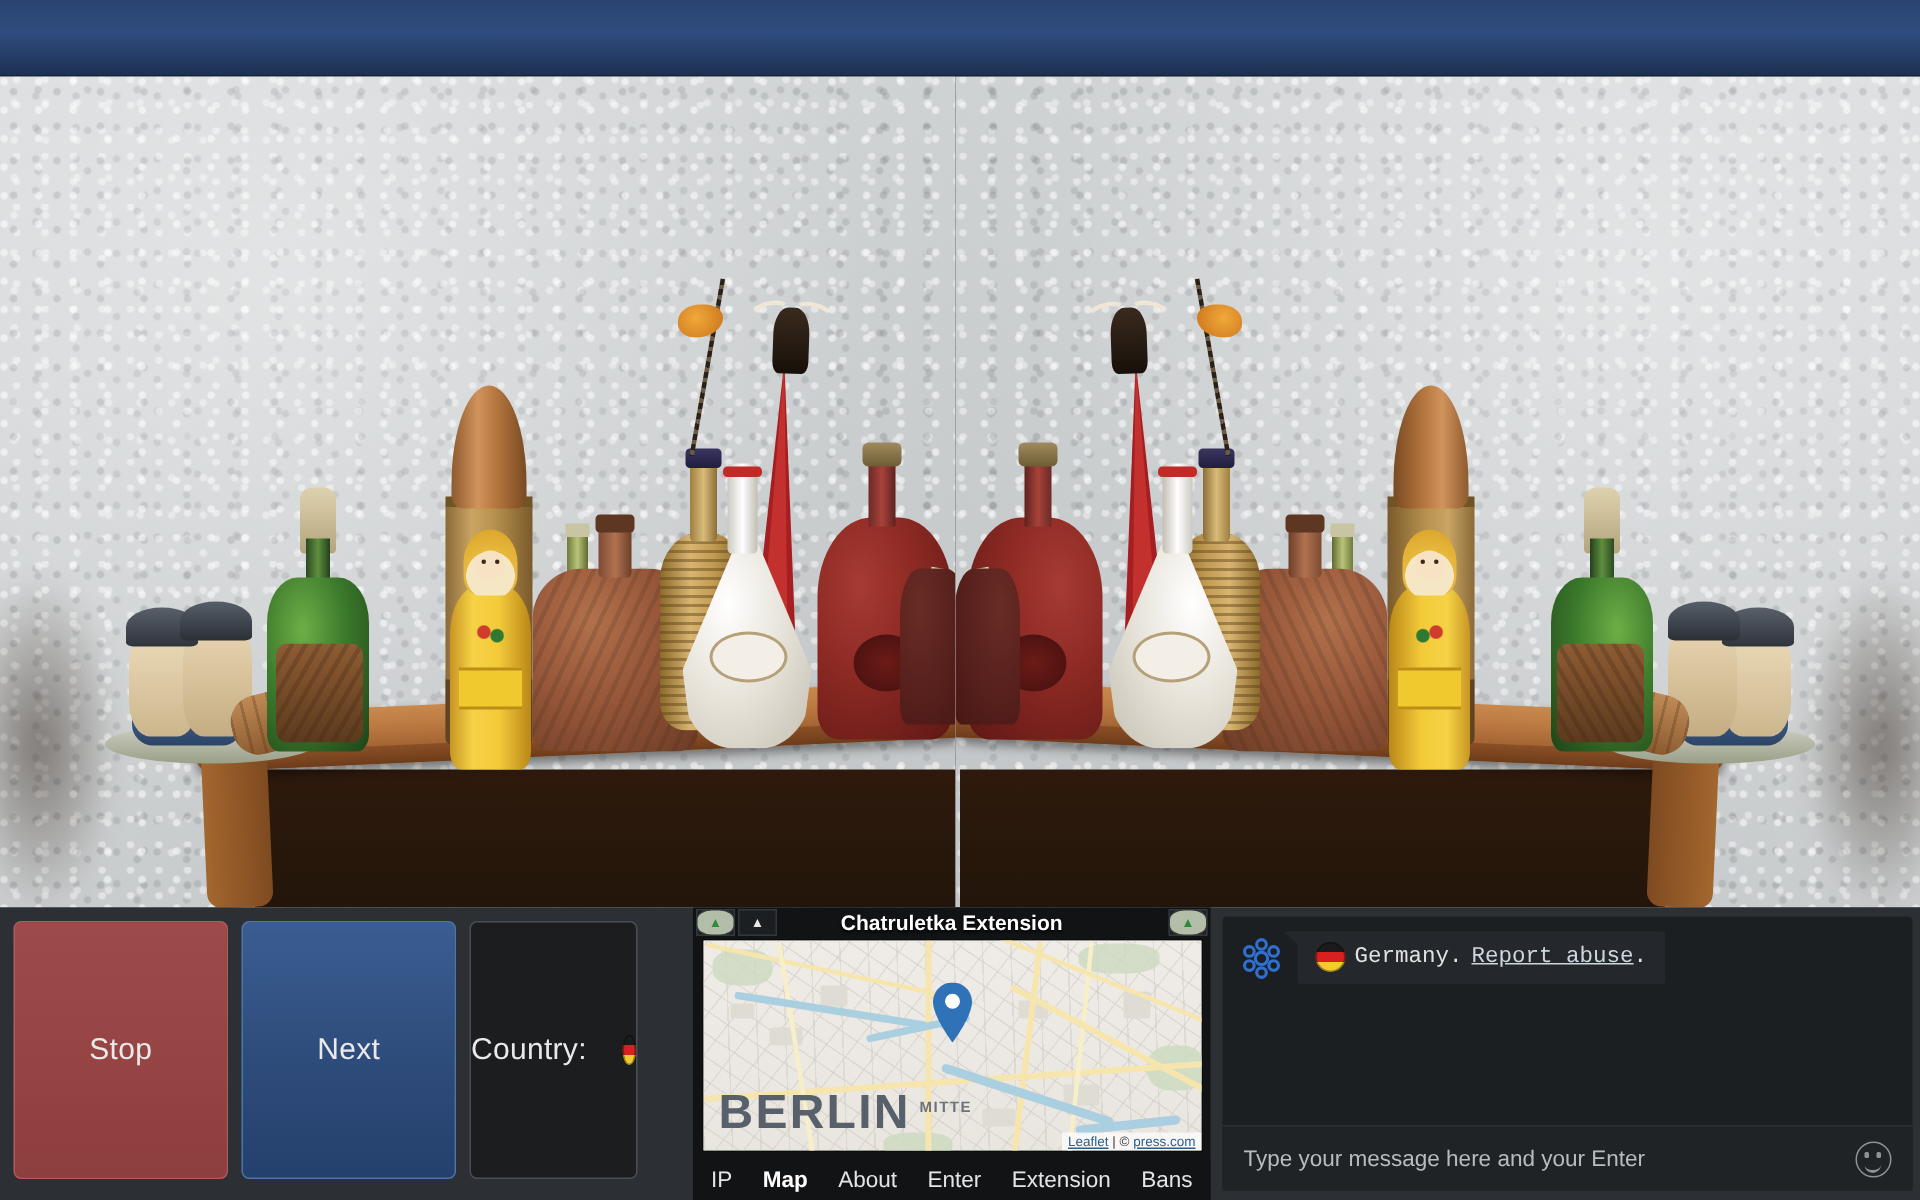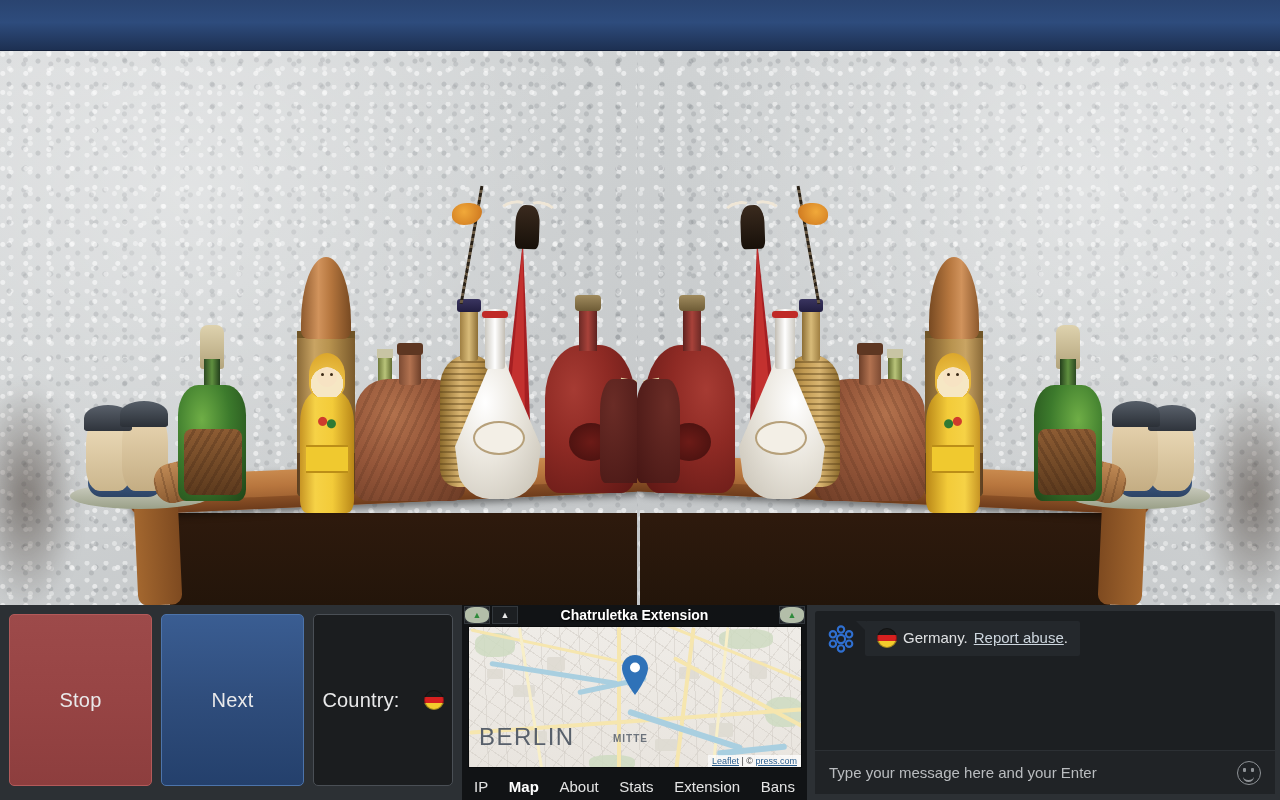--- a/index.html
+++ b/index.html
@@ -234,21 +234,21 @@
     width: 143px; height: 172px;
     background: linear-gradient(to bottom, #3a5d92 0%, #2f4d7c 50%, #24406c 100%);
     border: 1px solid #4d74ab;
   }
   .btn-stop {
     width: 143px; height: 172px;
     background: linear-gradient(to bottom, #9d4a4a 0%, #974444 50%, #8d3e3e 100%);
     border: 1px solid #b35a5a;
   }
   .btn-country {
-    width: 140px; height: 172px;
+    width: 112px; height: 172px;
     background: #1b1d1f;
     border: 1px solid #4a4f55;
     gap: 24px;
   }
   .flag {
     display:inline-block; width: 20px; height: 20px; border-radius:50%;
     background: linear-gradient(to bottom, #1b1b1b 0 33.3%, #d7201f 33.3% 66.6%, #f3cc2c 66.6% 100%);
     box-shadow: inset 0 0 0 1px rgba(0,0,0,.35);
     vertical-align: -4px;
   }
@@ -292,22 +292,22 @@
       repeating-linear-gradient(88deg, rgba(205,200,193,.45) 0 1px, rgba(0,0,0,0) 1px 19px),
       linear-gradient(#efece7, #e9e5df);
   }
   .blot { position:absolute; background: rgba(222,218,210,.9); border-radius:2px; }
   .green { position:absolute; background: rgba(206,219,193,.85); border-radius:40%; }
   .road { position:absolute; background:#f6e6ae; border-radius:2px; }
   .road.thin { background:#f8efc8; }
   .river { position:absolute; background:#a9cfe0; border-radius:8px; }
 
   .label-berlin {
-    position:absolute; left:10px; top:96px; font-size:24px; letter-spacing:1.5px;
-    color:#58606b; font-weight:normal; font-family:"Liberation Sans", sans-serif;
+    position:absolute; left:10px; top:96px; font-size:32px; letter-spacing:1.5px;
+    color:#58606b; font-weight:bold; font-family:"Liberation Sans", sans-serif;
   }
   .label-mitte {
     position:absolute; left:144px; top:106px; font-size:10px; letter-spacing:1px;
     color:#6c737c; font-weight:bold;
   }
   .pin { position:absolute; left:152px; top:28px; width:28px; height:40px; }
   .pin svg { display:block; }
 
   .attrib {
     position:absolute; right:0; bottom:0; padding:1px 4px;
@@ -335,21 +335,21 @@
   .msg-icon { width: 32px; height: 32px; flex: 0 0 32px; margin-top:2px; }
   .bubble {
     position:relative; background:#24282c; border-radius:2px;
     padding: 6px 12px 7px 12px; max-width: 340px;
   }
   .bubble::before{
     content:""; position:absolute; left:-9px; top:0;
     border-top: 10px solid #24282c; border-left: 10px solid transparent;
   }
   .bubble .line { color:#dfe1e3; font-size:15px; line-height:22px; white-space:nowrap; }
-  .bubble .line.second { display:flex; align-items:center; gap:6px; }
+  .bubble .line.second { display:flex; align-items:center; gap:6px;font-family:Liberation Mono, monospace; }
   .bubble a { color:#cdd6de; text-decoration: underline; }
 
   .chat-input {
     position:relative; height: 44px; border-top:1px solid #2c3034;
     background:#202326; display:flex; align-items:center; padding: 0 14px;
   }
   .chat-input .ph { color:#b9bcbf; font-size:15px; flex:1; }
   .smiley { width:24px; height:24px; border:1.6px solid #8e9296; border-radius:50%; position:relative; }
   .smiley::before{content:""; position:absolute; left:5px; top:6px; width:3px; height:4px; background:#8e9296; border-radius:1px;
     box-shadow: 8px 0 0 #8e9296;}
@@ -631,21 +631,21 @@
           <div class="attrib">
             <a href="#">Leaflet</a><span> | </span><span>© </span><a href="#">press.com</a>
           </div>
         </div>
       </div>
 
       <div class="ext-tabs">
         <div class="tab">IP</div>
         <div class="tab active">Map</div>
         <div class="tab">About</div>
-        <div class="tab">Stats</div>
+        <div class="tab">Enter</div>
         <div class="tab">Extension</div>
         <div class="tab">Bans</div>
       </div>
     </div>
 
     <div class="chat">
       <div class="chat-log">
         <div class="msg">
           <div class="msg-icon">
             <svg width="32" height="32" viewBox="0 0 32 32" xmlns="http://www.w3.org/2000/svg">

